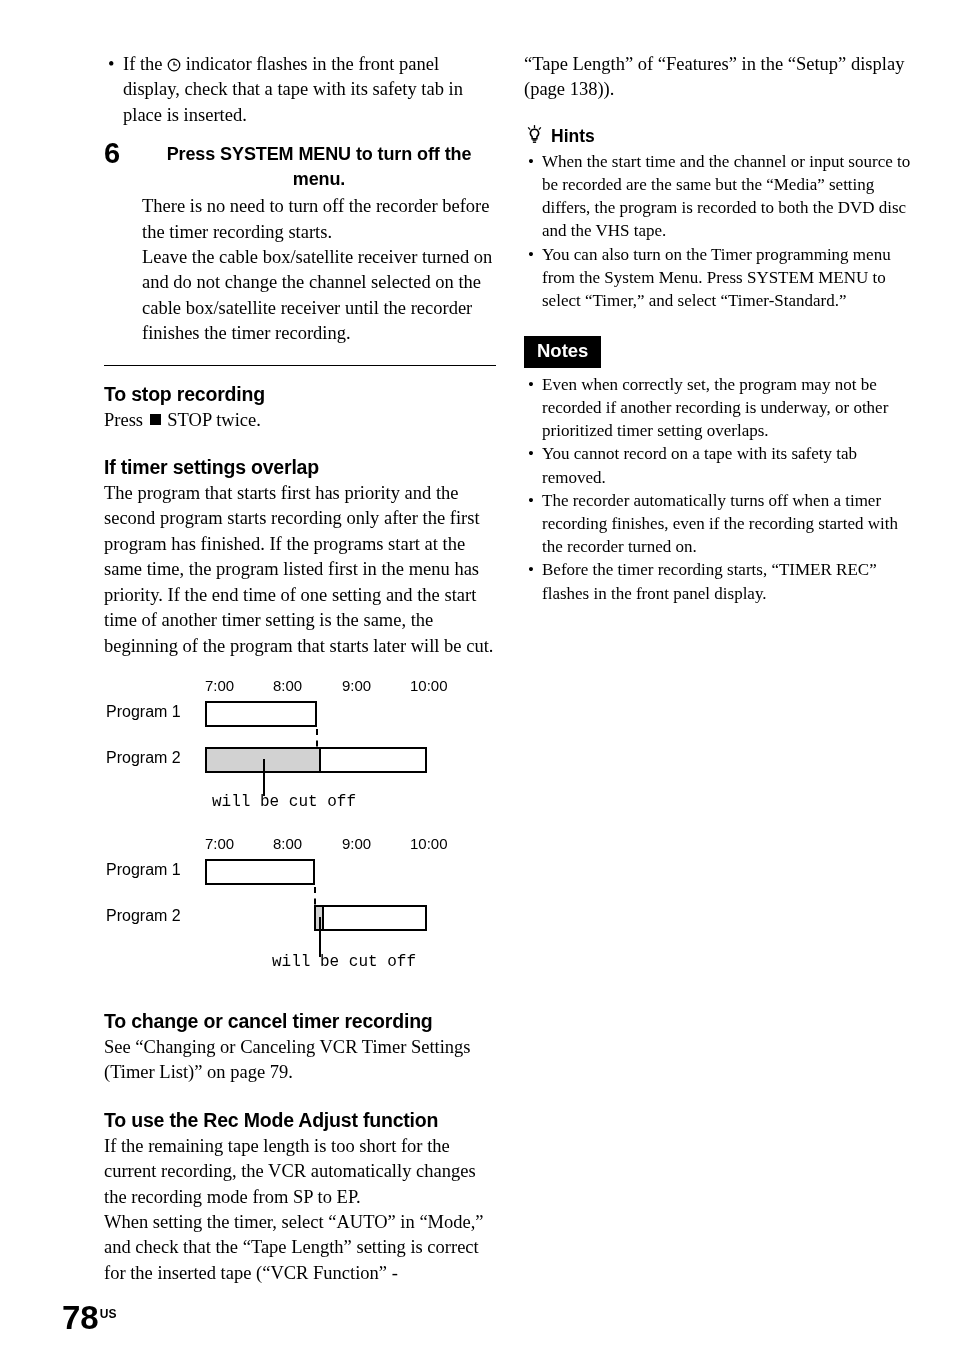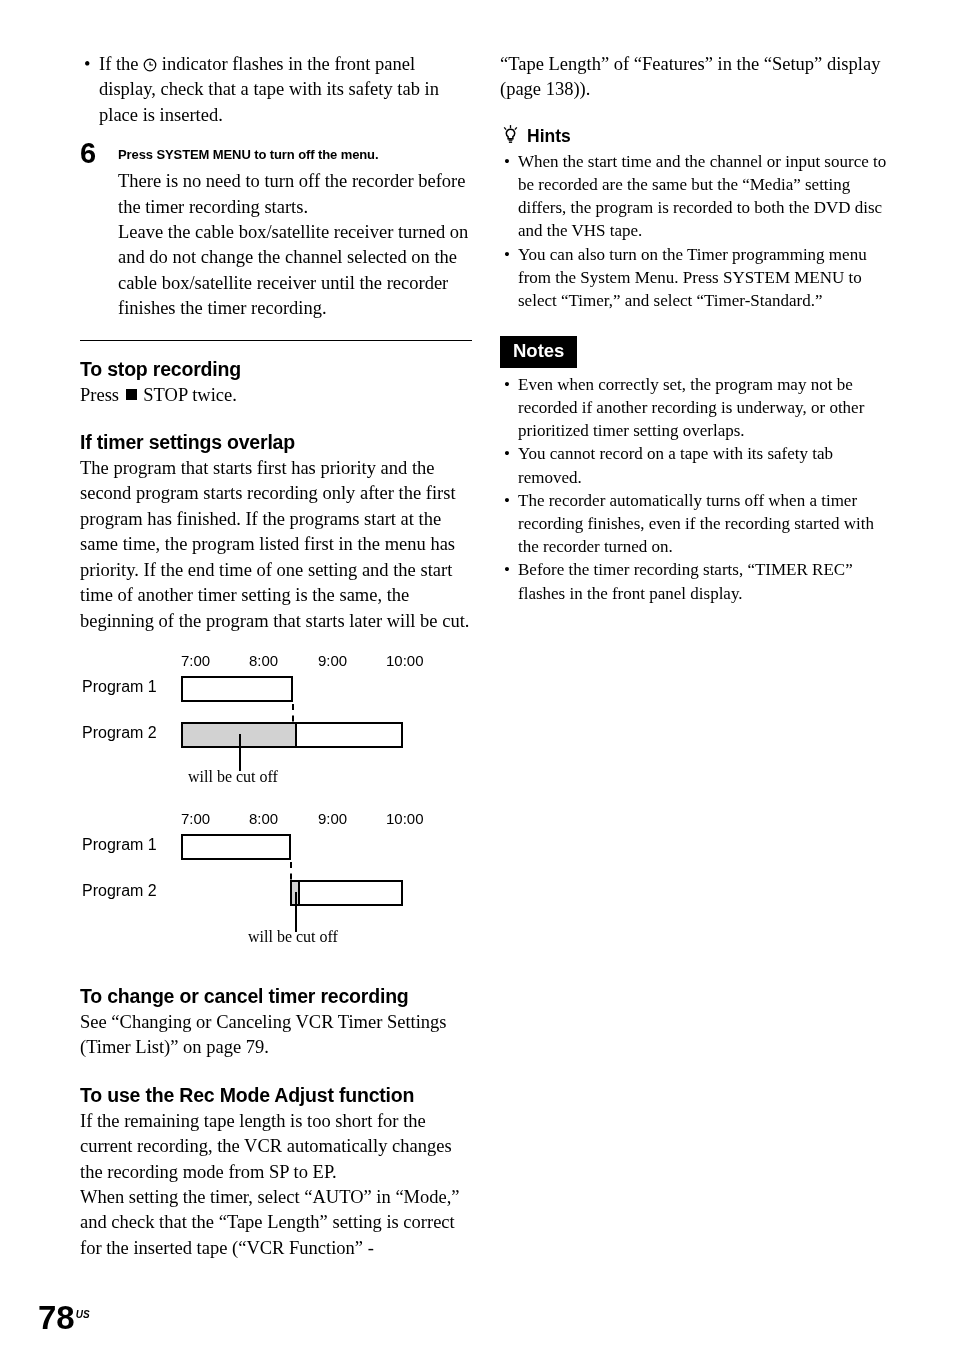--- a/index.html
+++ b/index.html
@@ -11,20 +11,21 @@
     width: 954px;
     height: 1352px;
     position: relative;
     font-family: "Liberation Serif", serif;
     color: #000000;
     overflow: hidden;
   }
   .page {
     position: absolute;
     inset: 0;
+    margin-left: 24px;
   }
 
   
   .col-left {
     position: absolute;
     left: 80px;
     top: 52px;
     width: 392px;
   }
   .col-right {
@@ -78,23 +79,24 @@
     left: 0;
     top: -3px;
     font-family: "Liberation Sans", sans-serif;
     font-weight: bold;
     font-size: 29px;
     line-height: 29px;
   }
   .step-title {
     font-family: "Liberation Sans", sans-serif;
     font-weight: bold;
-    font-size: 13px;
+    font-size: 18px;
     line-height: 25px;
     letter-spacing: -0.1px;
+    text-align: center;
   }
   .step-body {
     font-family: "Liberation Serif", serif;
     font-size: 18.5px;
     line-height: 25.4px;
     margin-top: 2px;
   }
 
   hr.rule {
     border: none;
@@ -170,21 +172,21 @@
     width: 0;
     border-left: 2px dashed #000;
   }
   .leader {
     position: absolute;
     width: 0;
     border-left: 2px solid #000;
   }
   .cut-caption {
     position: absolute;
-    font-family: Liberation Serif, serif;
+    font-family: Liberation Mono, monospace;
     font-size: 16px;
     white-space: nowrap;
   }
 
   
   .hints-head {
     display: flex;
     align-items: center;
     gap: 8px;
     margin: 0 0 1px 2px;
@@ -213,22 +215,21 @@
   .page-number {
     position: absolute;
     left: 38px;
     bottom: 18px;
     font-family: "Liberation Sans", sans-serif;
     font-weight: bold;
     font-size: 33px;
     line-height: 33px;
   }
   .page-number sup {
-    font-size: 10px;
-    font-style: italic;
+    font-size: 12px;
     font-weight: bold;
     vertical-align: 11px;
     margin-left: 1px;
   }
 </style>
 </head>
 <body>
 
 <div class="page">
 

